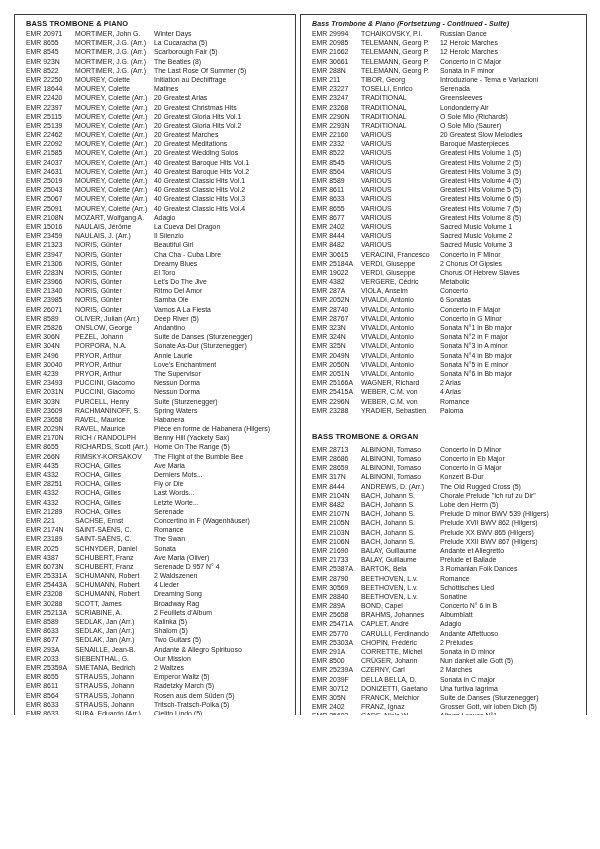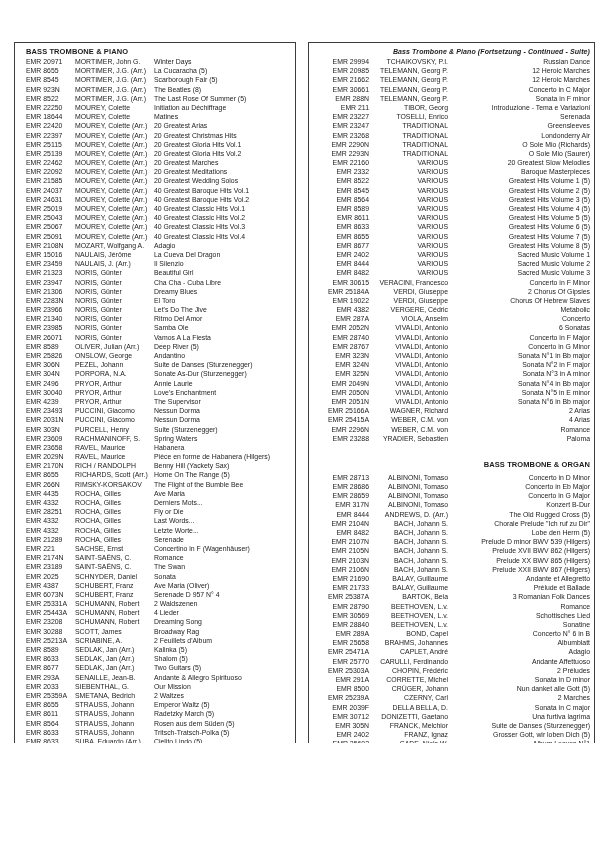--- a/index.html
+++ b/index.html
@@ -5,31 +5,30 @@
   * { box-sizing: border-box; }
   html, body { margin: 0; padding: 0; background: #ffffff; }
   .page {
     position: relative;
     width: 600px;
     height: 715px;
     background: #ffffff;
     overflow: hidden;
     font-family: "Liberation Sans", sans-serif;
     color: #1c1c1c;
-    margin-top: 28px;
   }
   .box {
     position: absolute;
     top: 14px;
     background: #ffffff;
     border: 1px solid #3c3c3c;
     padding: 3px 4px 4px 11px;
   }
   .box-left  { left: 14px;  width: 282px; }
-  .box-right { left: 308px; width: 287px; text-align: right; }
+  .box-right { left: 300px; width: 287px; }
   .sec-header {
     font-weight: bold;
     font-size: 7.5px;
     line-height: 11px;
     white-space: nowrap;
     letter-spacing: 0.1px;
   }
   .sec-header.italic { font-style: italic; font-size: 7px; }
   .sec-header.gap-above { margin-top: 16px; margin-bottom: 3px; }
   .row {

